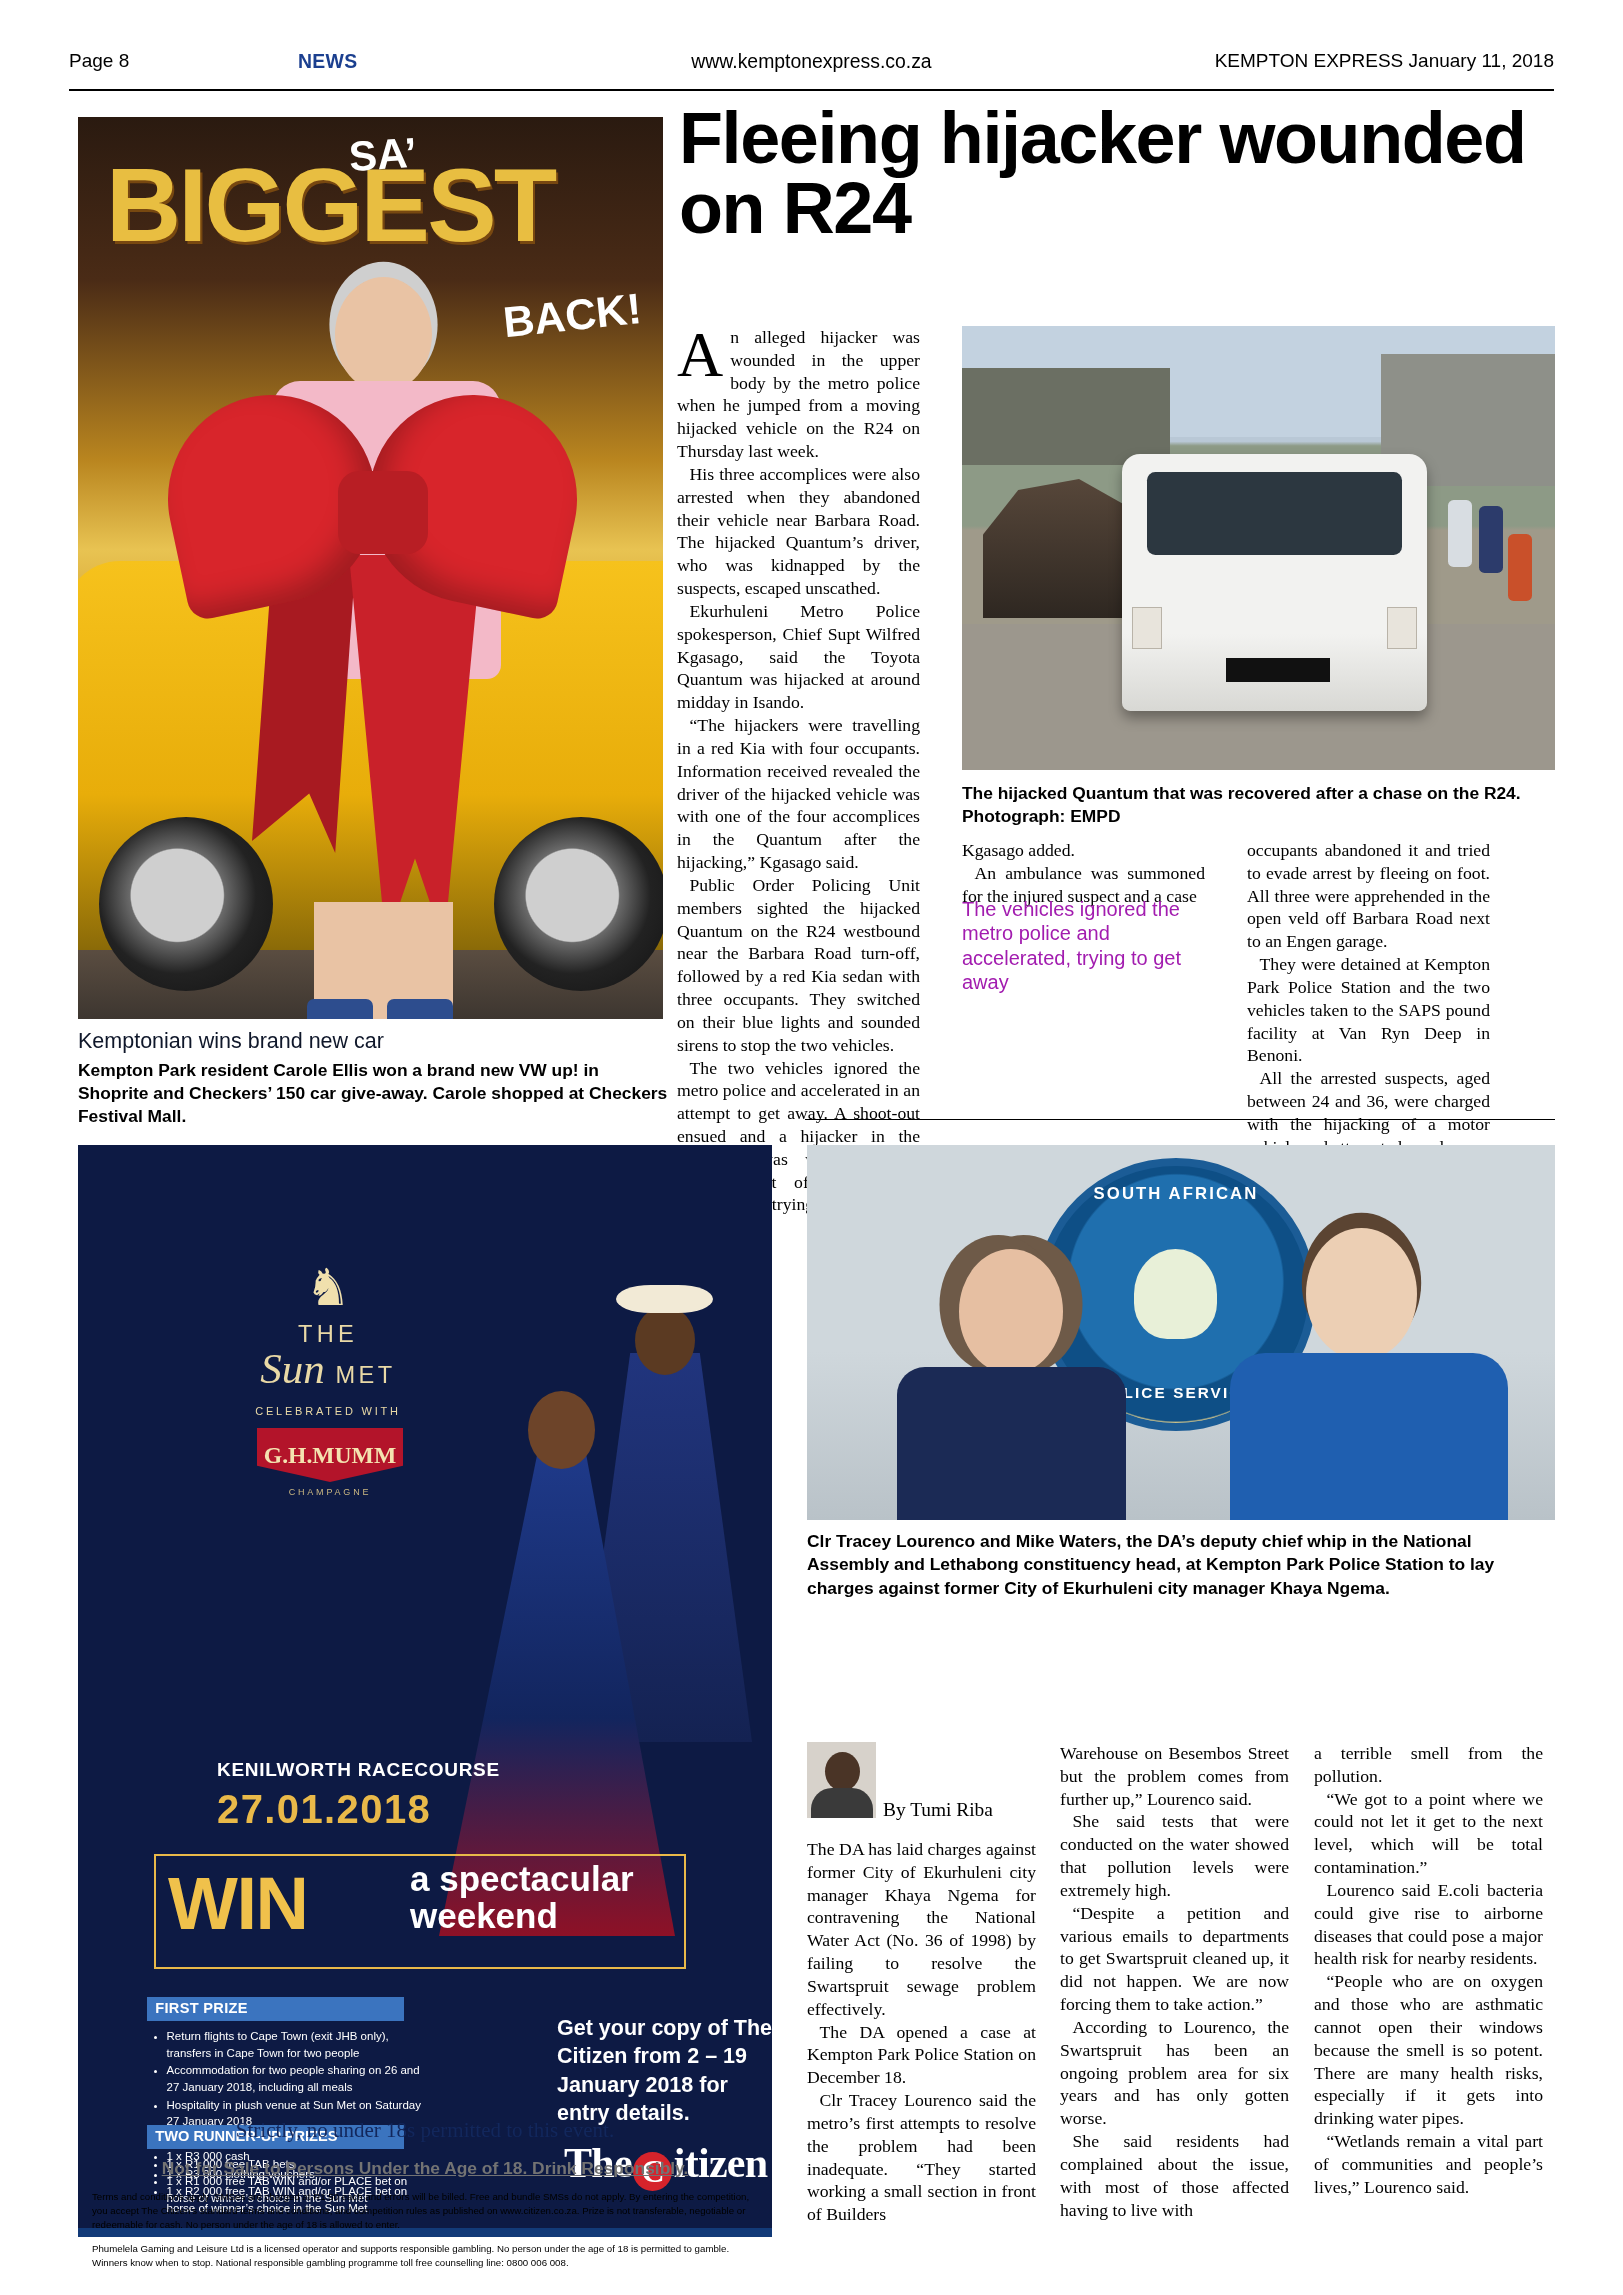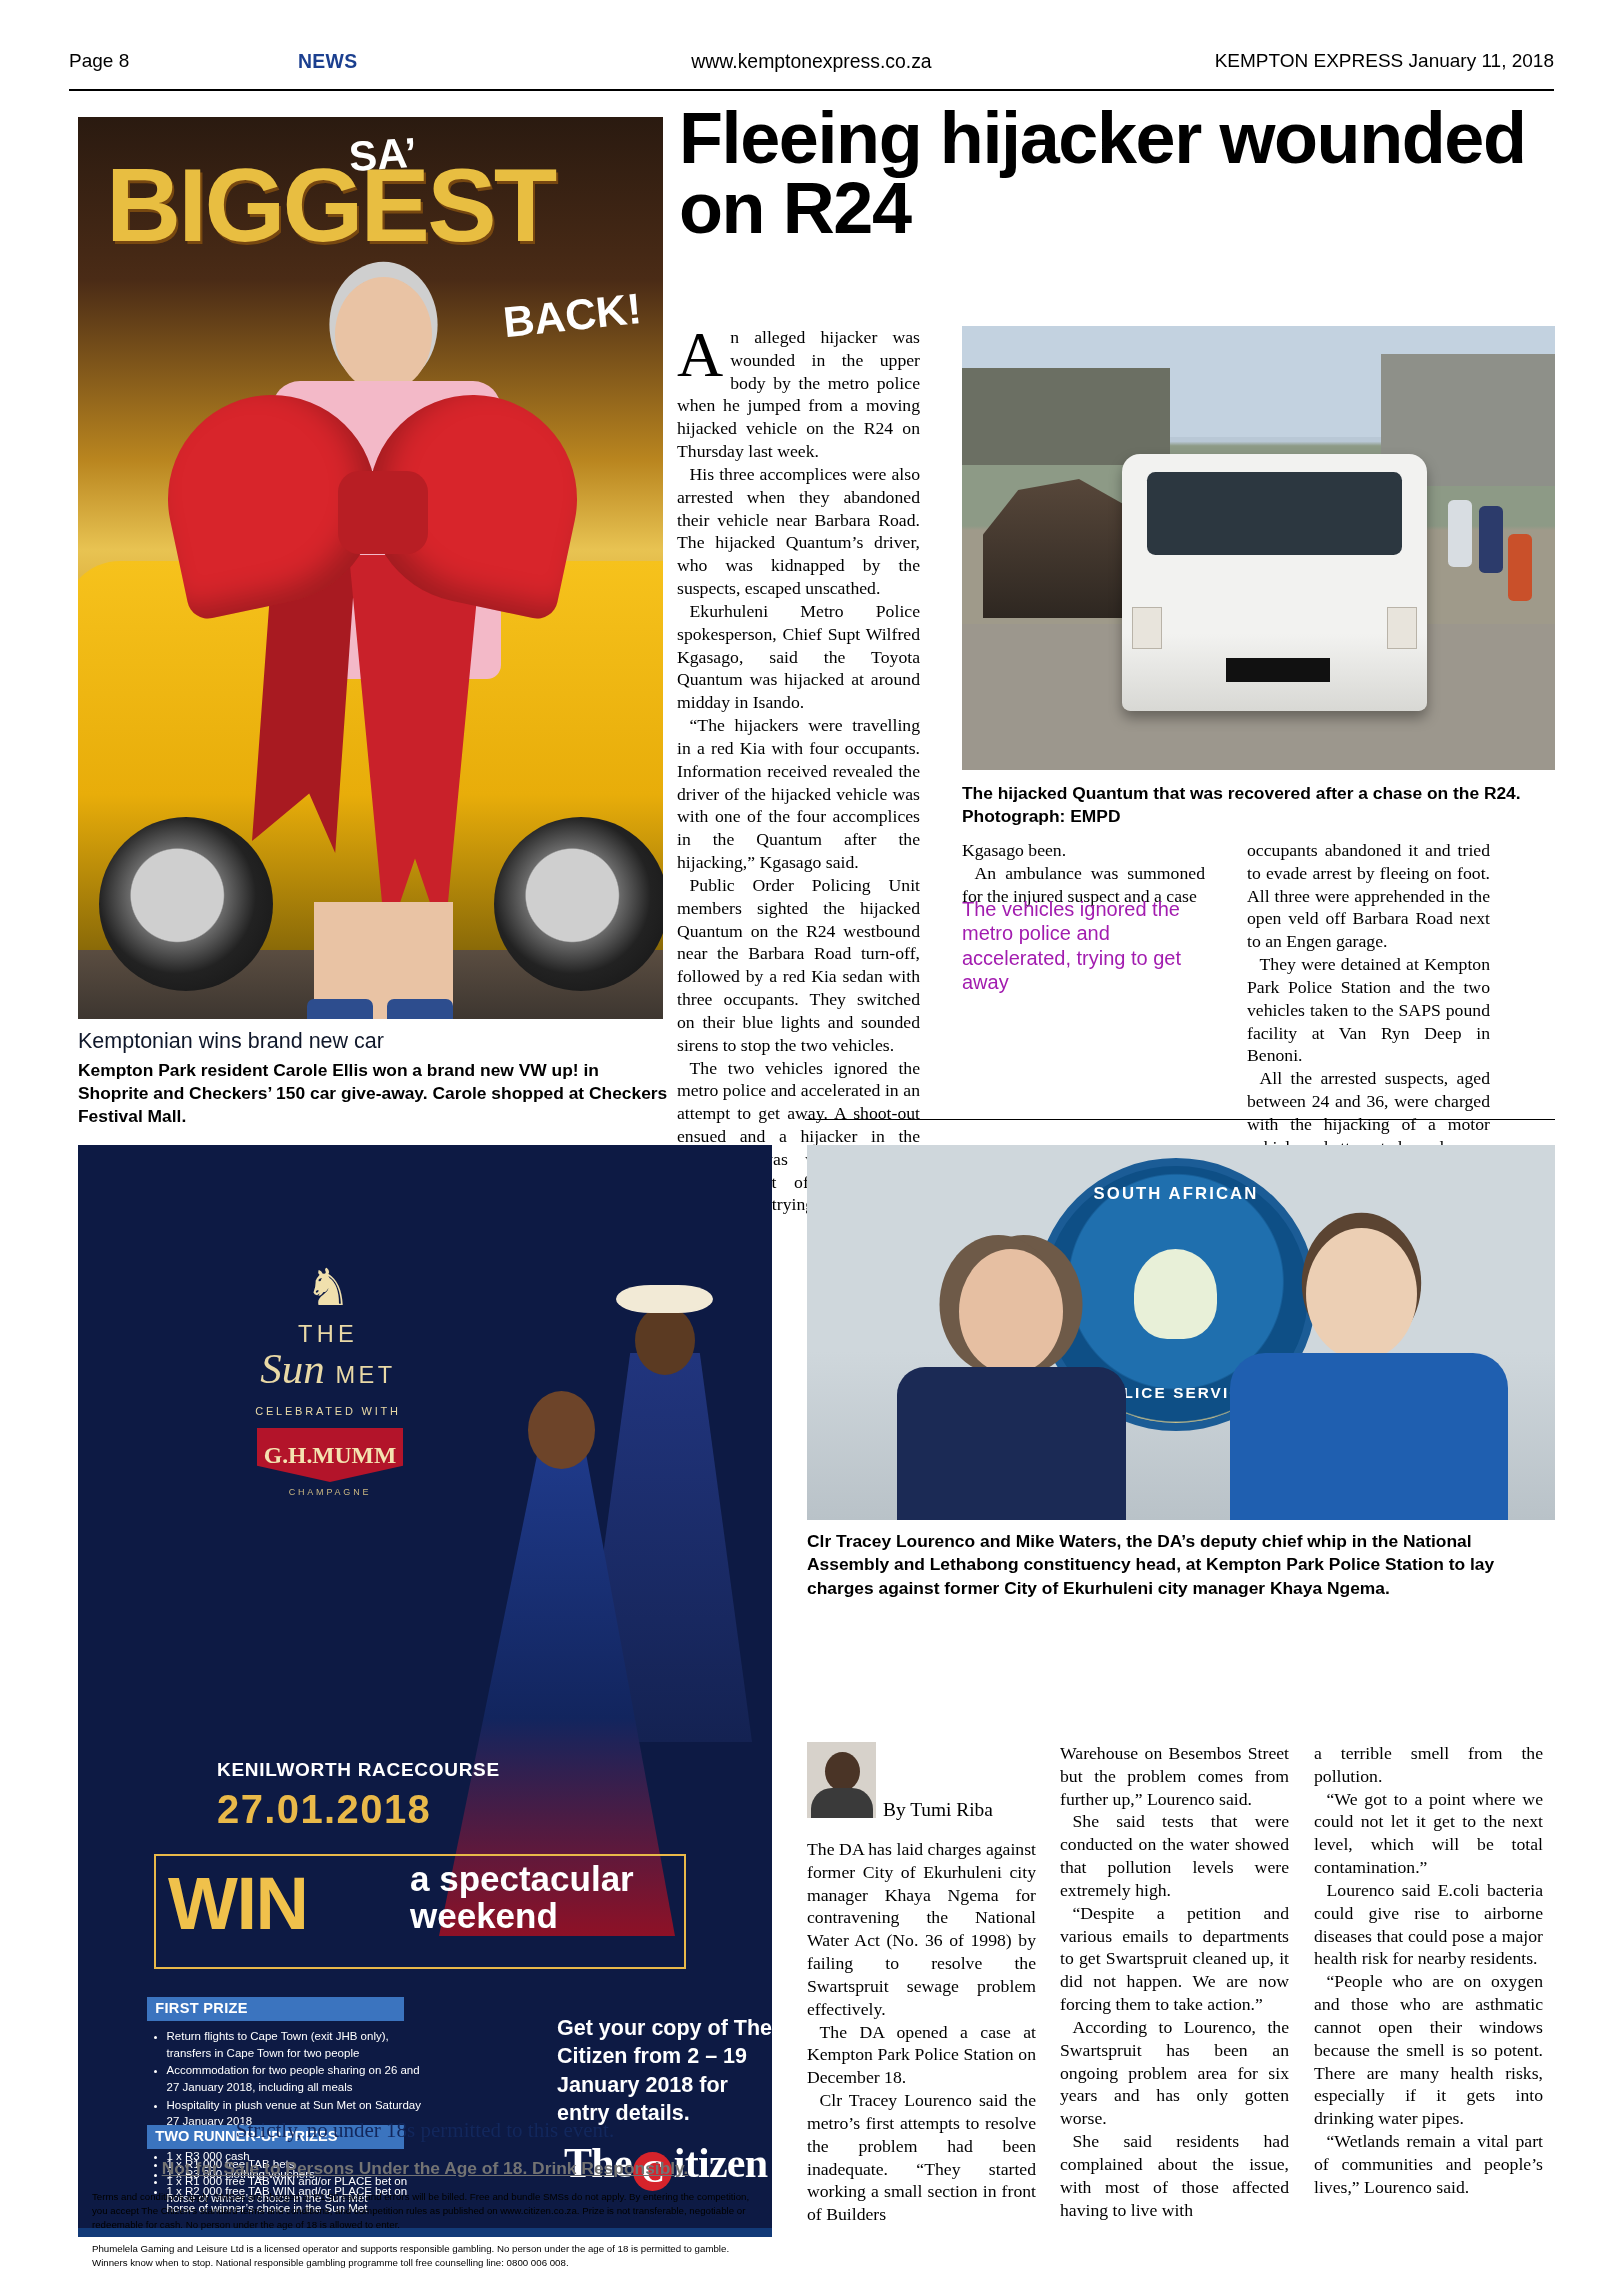--- a/index.html
+++ b/index.html
@@ -476,21 +476,21 @@
       <div class="lamp r"></div>
       <div class="plate"></div>
     </div>
     <div class="person p1"></div>
     <div class="person p2"></div>
     <div class="person p3"></div>
   </div>
   <div class="cap-hijack">The hijacked Quantum that was recovered after a chase on the R24. Photograph: EMPD</div>
 
   <div class="art-col2">
-    <p class="first">Kgasago been.</p>
+    <p class="first">Kgasago added.</p>
     <p>An ambulance was summoned for the injured suspect and a case</p>
   </div>
   <div class="pullquote">The vehicles ignored the metro police and accelerated, trying to get away</div>
 
   <div class="art-col3">
     <p class="first">occupants abandoned it and tried to evade arrest by fleeing on foot. All three were apprehended in the open veld off Barbara Road next to an Engen garage.</p>
     <p>They were detained at Kempton Park Police Station and the two vehicles taken to the SAPS pound facility at Van Ryn Deep in Benoni.</p>
     <p>All the arrested suspects, aged between 24 and 36, were charged with the hijacking of a motor vehicle and attempted murder.</p>
   </div>
 

